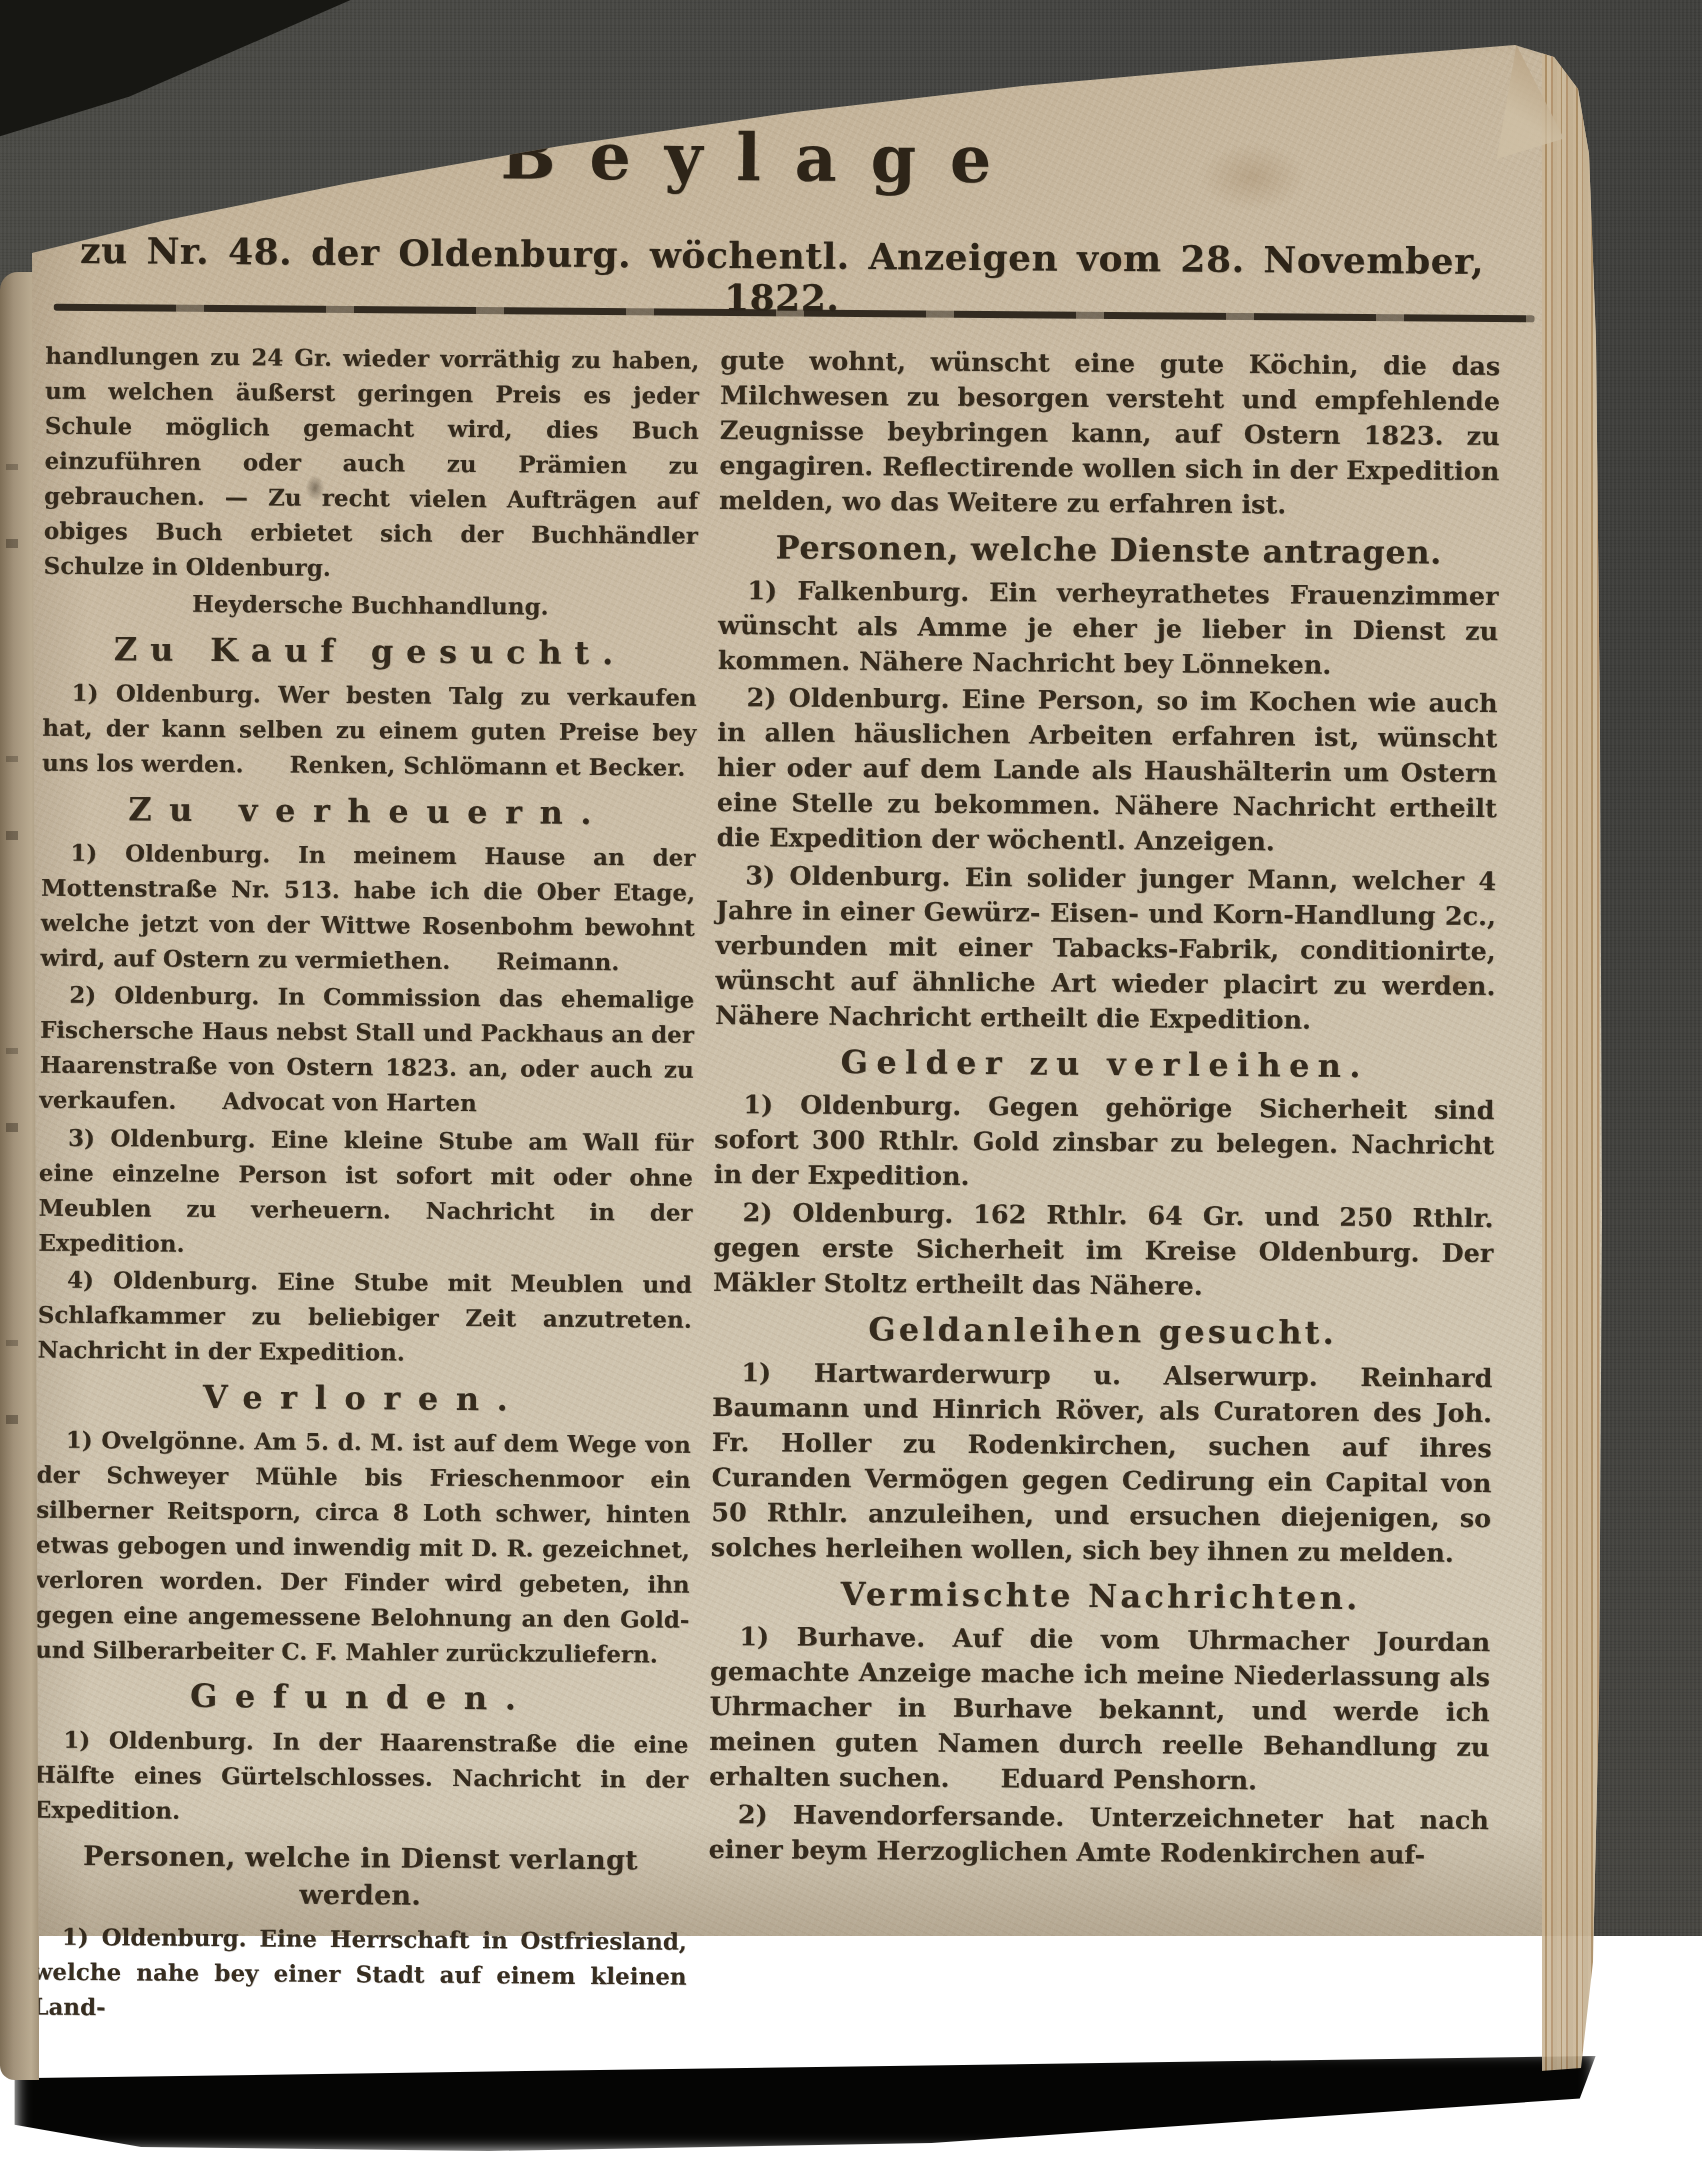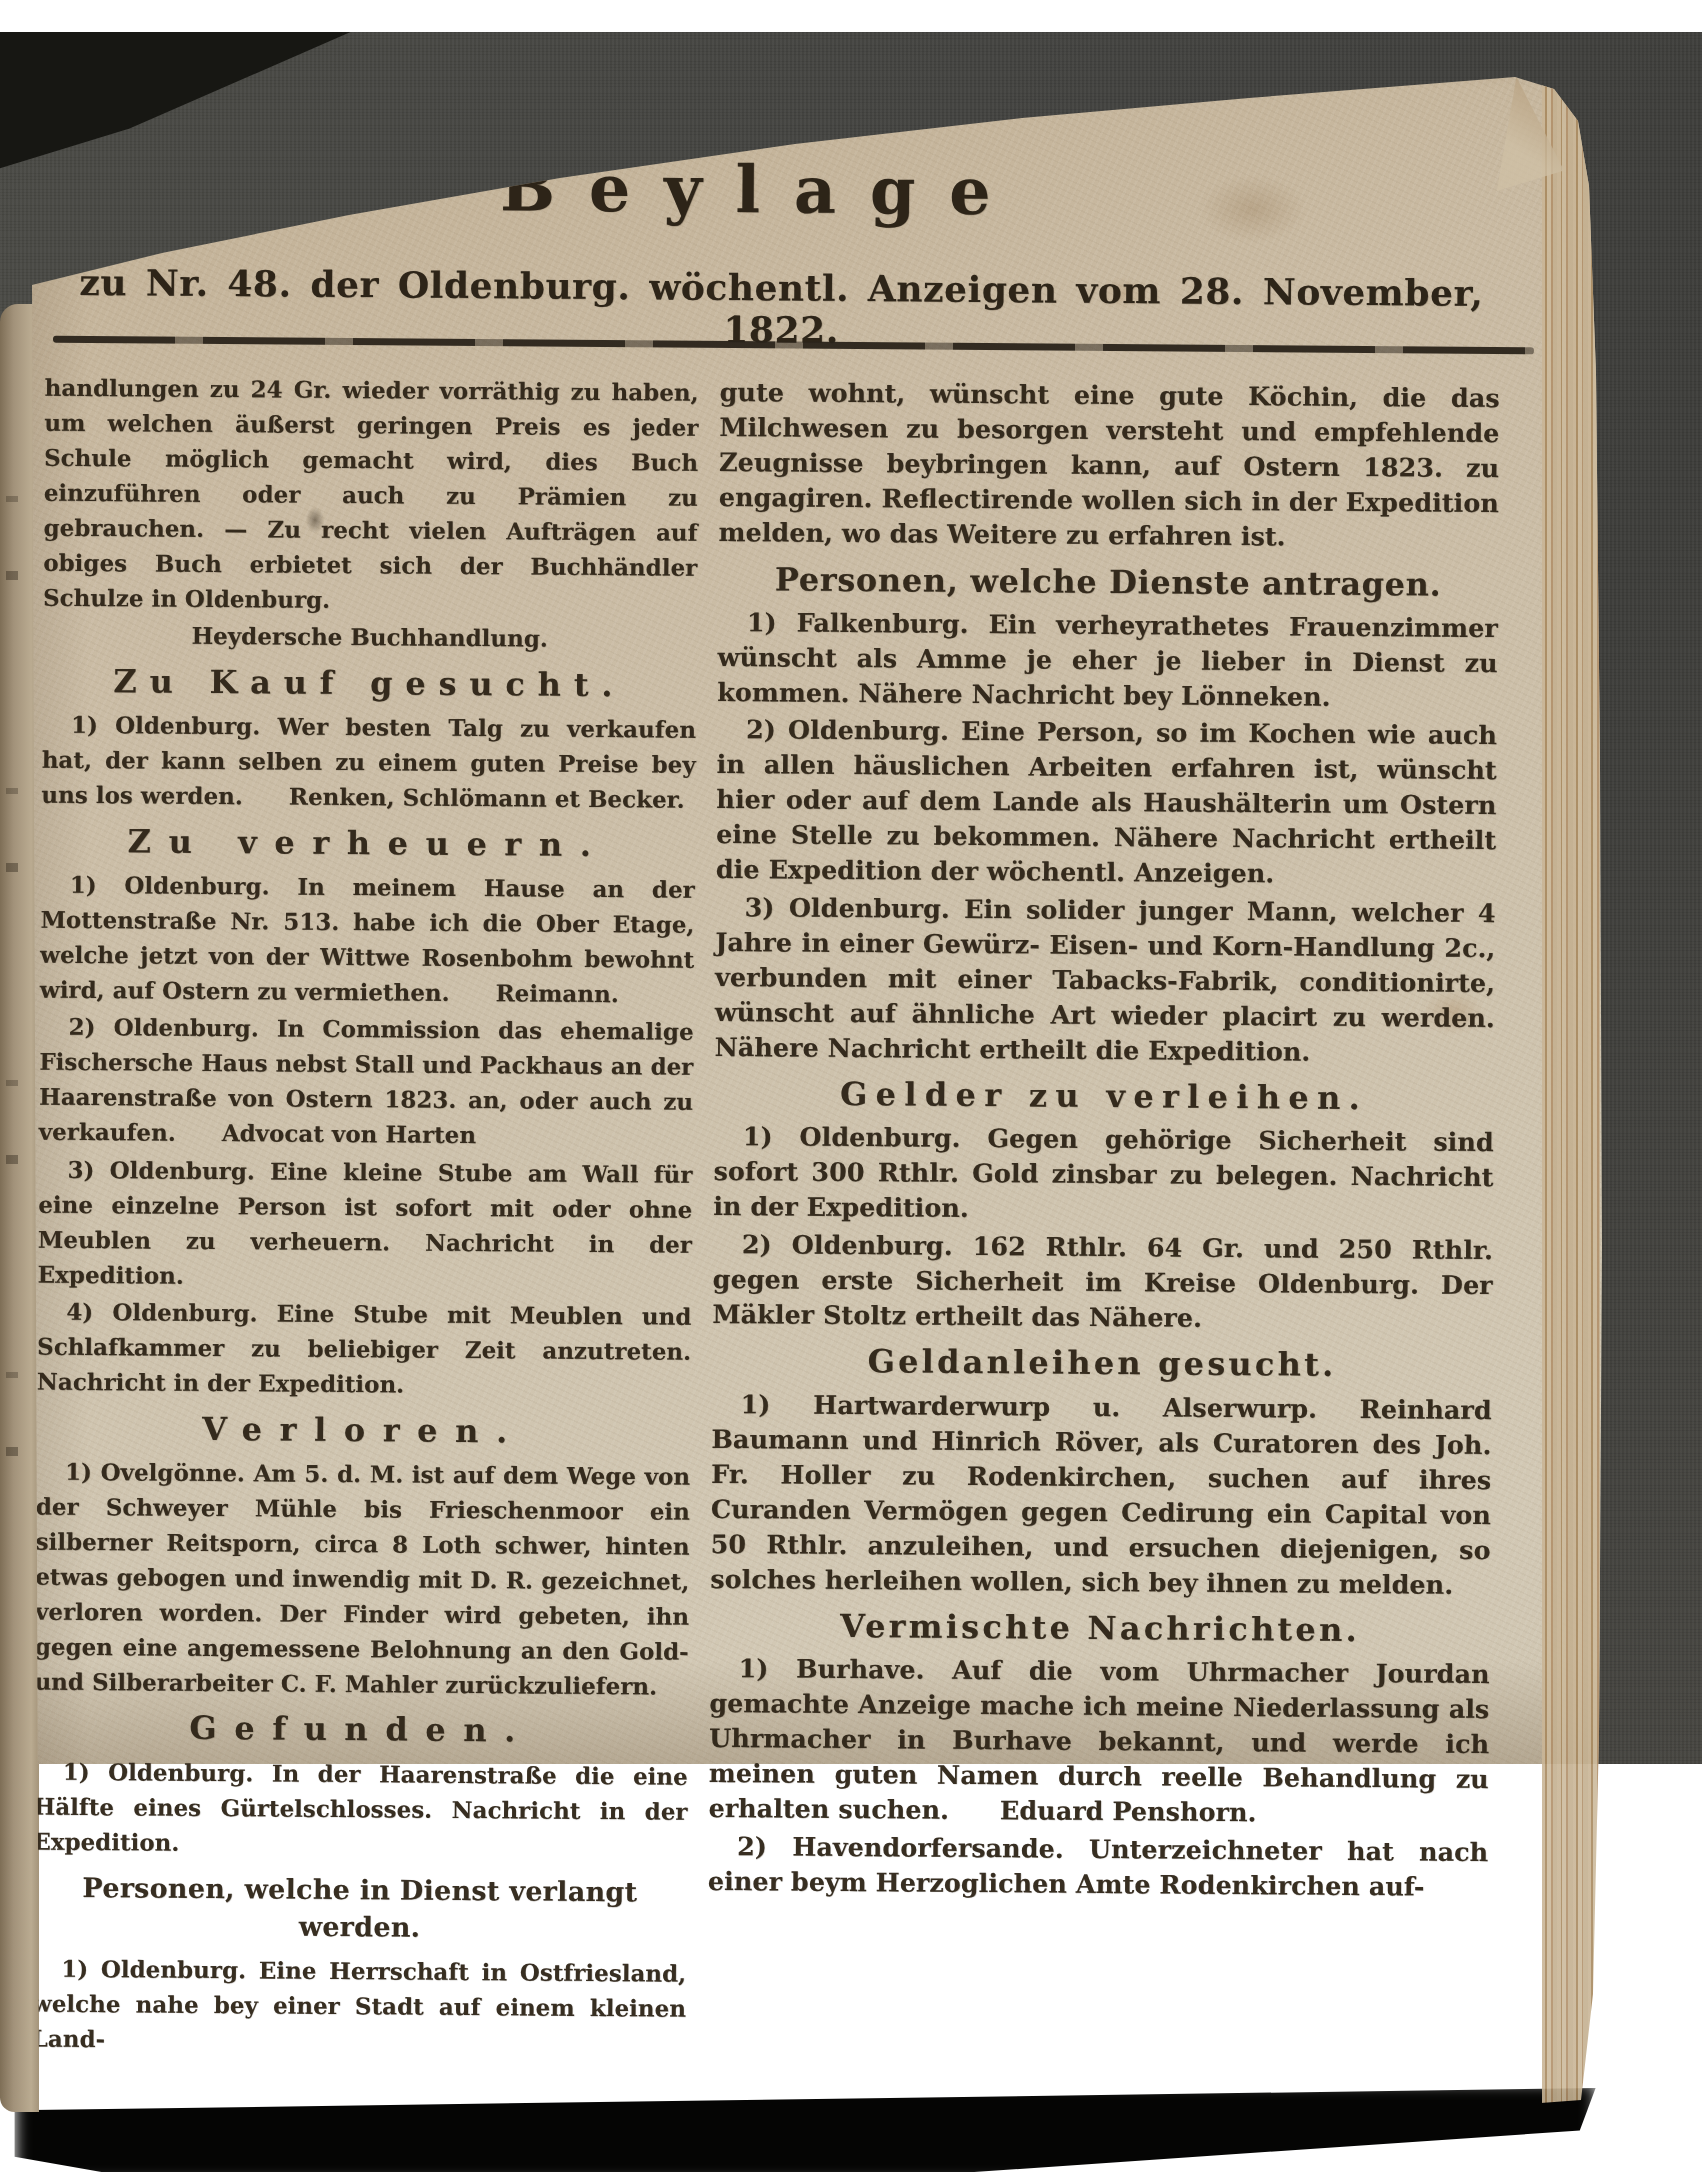--- a/index.html
+++ b/index.html
@@ -1,24 +1,23 @@
 <!DOCTYPE html>
 <html style="font-size:13px"><head>
 <meta charset="utf-8">
 <style>
   html,body{margin:0;padding:0;}
   body{width:1703px;height:2172px;overflow:hidden;font-family:"DejaVu Serif",serif;}
 
   
-  .scene{position:relative;width:1703px;height:1732px;
+  .scene{position:relative;width:1703px;height:1936px;
     background:
       repeating-linear-gradient(90deg, rgba(255,255,255,.035) 0 1.6px, rgba(0,0,0,0) 1.6px 4px),
       repeating-linear-gradient(0deg, rgba(0,0,0,.07) 0 0.8px, rgba(0,0,0,0) 0.8px 3.2px),
       linear-gradient(115deg,#4a4a45 0%,#434340 40%,#3d3d3a 75%,#464540 100%);
-    margin-top: 32px;
   }
   .black-corner{position:absolute;left:0;top:0;width:381px;height:142px;background:#171713;
     clip-path:polygon(0 0, 92% 0, 34% 68%, 0 96%);}
   .page-bottom-shadow{position:absolute;left:14.6px;top:2050px;width:1581px;height:101px;
     background:#050504;filter:blur(7.3px);
     clip-path:polygon(0 28%, 100% 6%, 99% 48%, 58% 92%, 30% 100%, 8% 96%, 0 74%);}
   .prev-page-sliver{position:absolute;left:0;top:272px;width:39px;height:1808px;
     background:linear-gradient(90deg,#7e6e56,#a2927a 35%,#baab91 80%,#a4947a);
     border-radius:18px 0 0 14.6px;}
   .sliver-marks{position:absolute;left:5.7px;top:32px;width:12px;height:1216px;opacity:.65;

